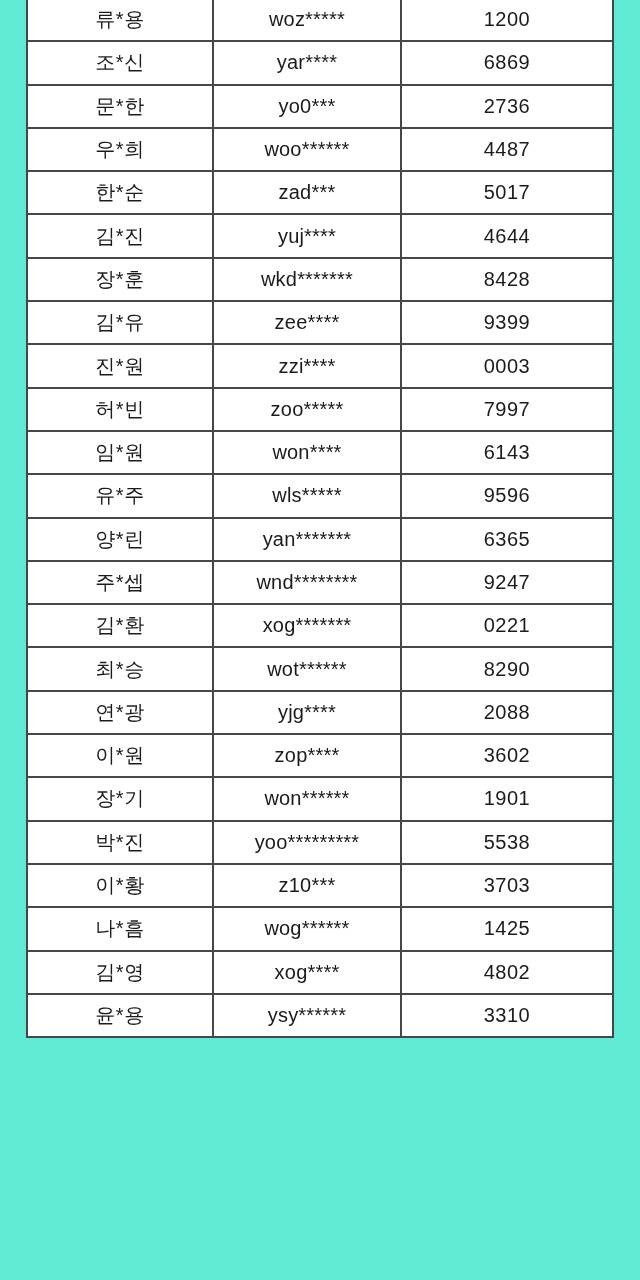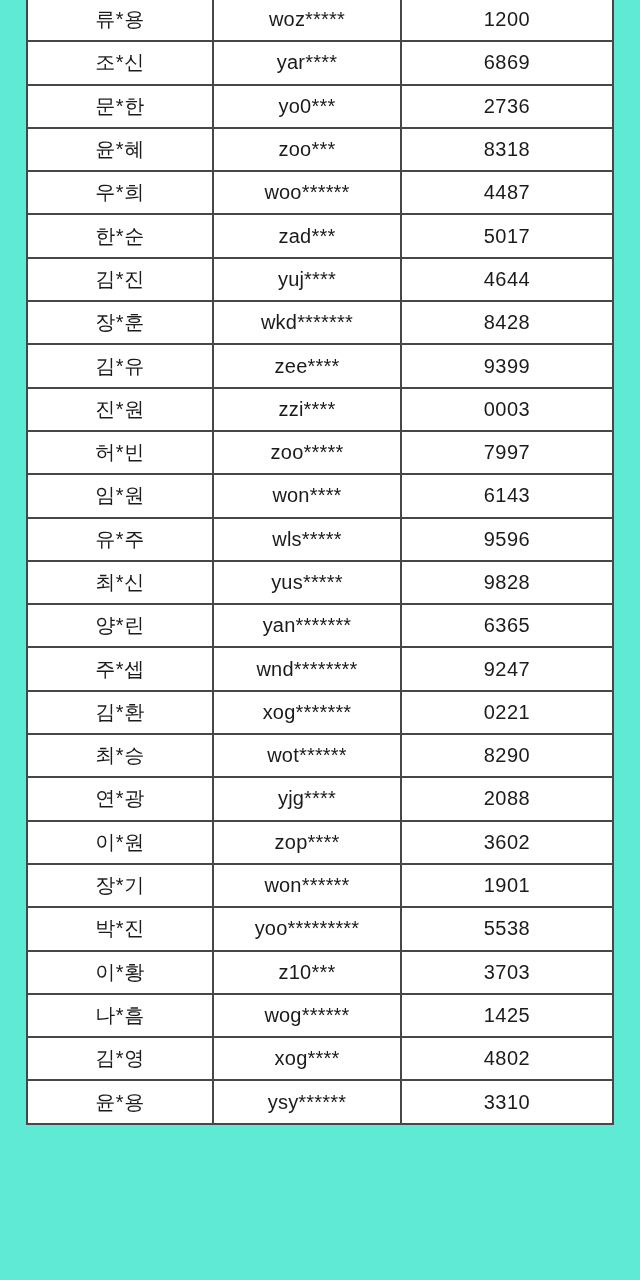--- a/index.html
+++ b/index.html
@@ -60,25 +60,20 @@
     <td class="cell-id">yar****</td>
     <td class="cell-code">6869</td>
   </tr>
 
   <tr>
     <td class="cell-name">문*한</td>
     <td class="cell-id">yo0***</td>
     <td class="cell-code">2736</td>
   </tr>
 
-  <tr>
-    <td class="cell-name">윤*혜</td>
-    <td class="cell-id">zoo***</td>
-    <td class="cell-code">8318</td>
-  </tr>
 
   <tr>
     <td class="cell-name">우*희</td>
     <td class="cell-id">woo******</td>
     <td class="cell-code">4487</td>
   </tr>
 
   <tr>
     <td class="cell-name">한*순</td>
     <td class="cell-id">zad***</td>
@@ -121,25 +116,20 @@
     <td class="cell-id">won****</td>
     <td class="cell-code">6143</td>
   </tr>
 
   <tr>
     <td class="cell-name">유*주</td>
     <td class="cell-id">wls*****</td>
     <td class="cell-code">9596</td>
   </tr>
 
-  <tr>
-    <td class="cell-name">최*신</td>
-    <td class="cell-id">yus*****</td>
-    <td class="cell-code">9828</td>
-  </tr>
 
   <tr>
     <td class="cell-name">양*린</td>
     <td class="cell-id">yan*******</td>
     <td class="cell-code">6365</td>
   </tr>
 
   <tr>
     <td class="cell-name">주*셉</td>
     <td class="cell-id">wnd********</td>

